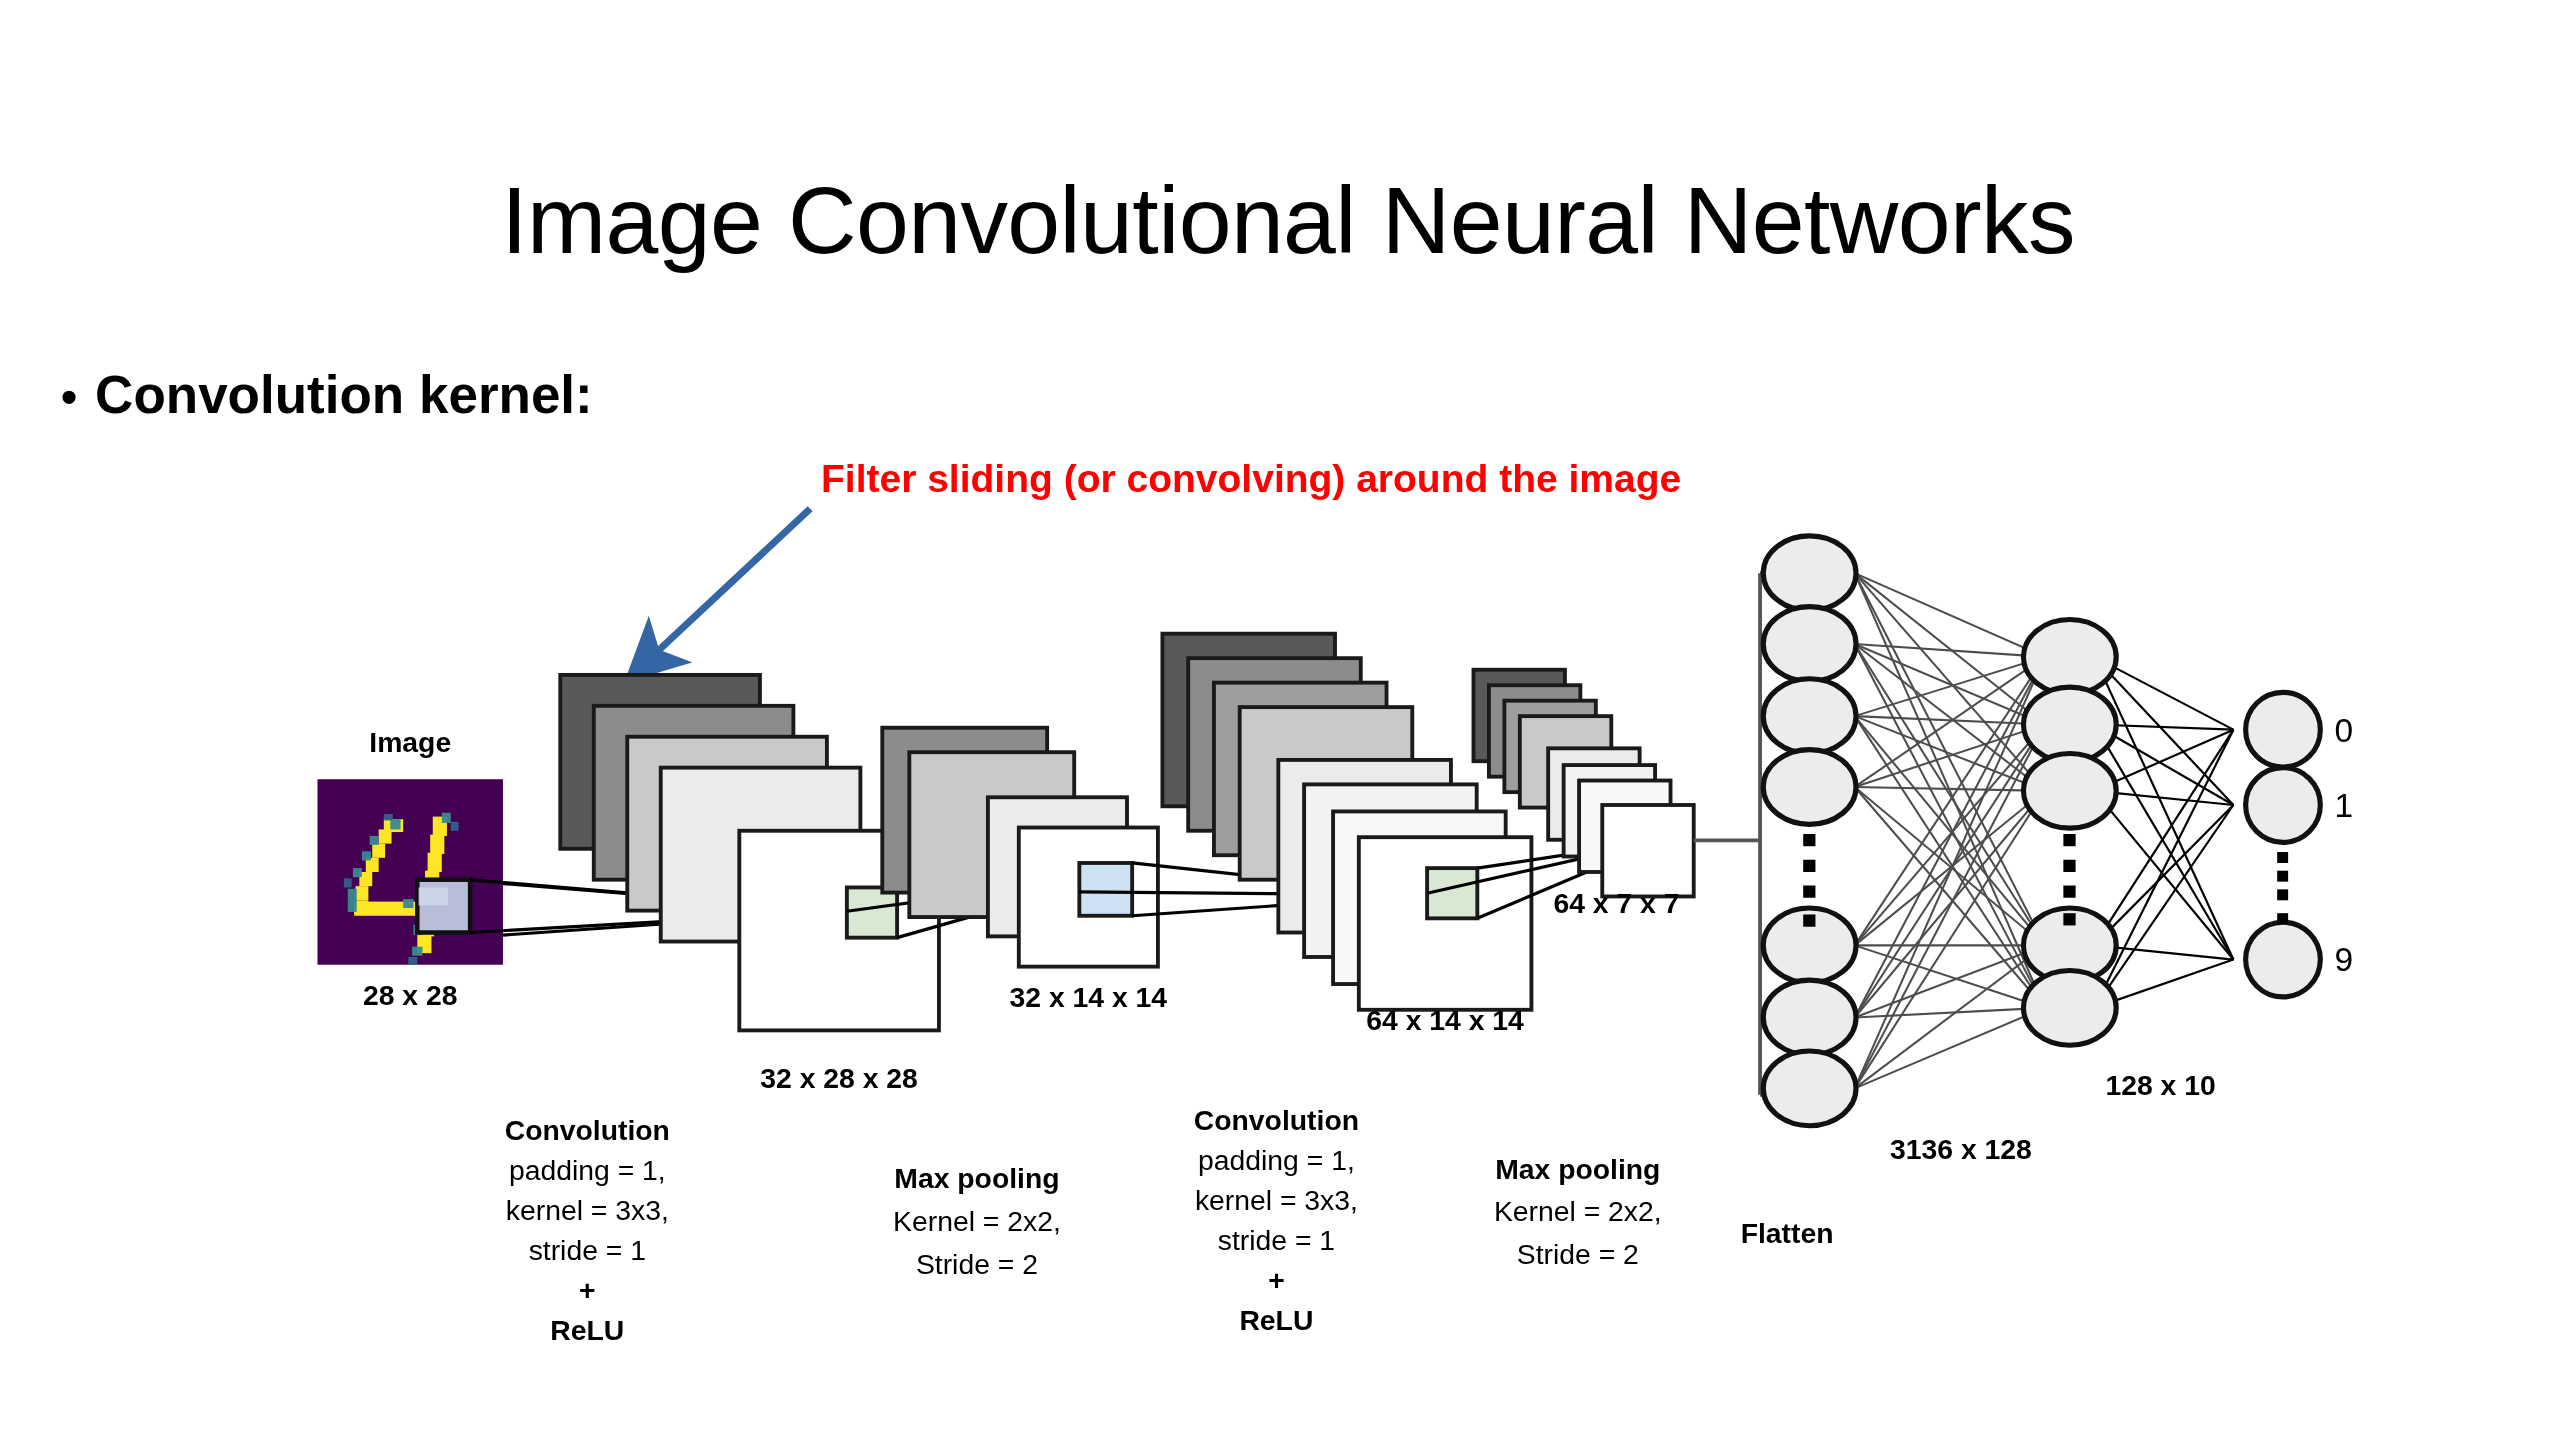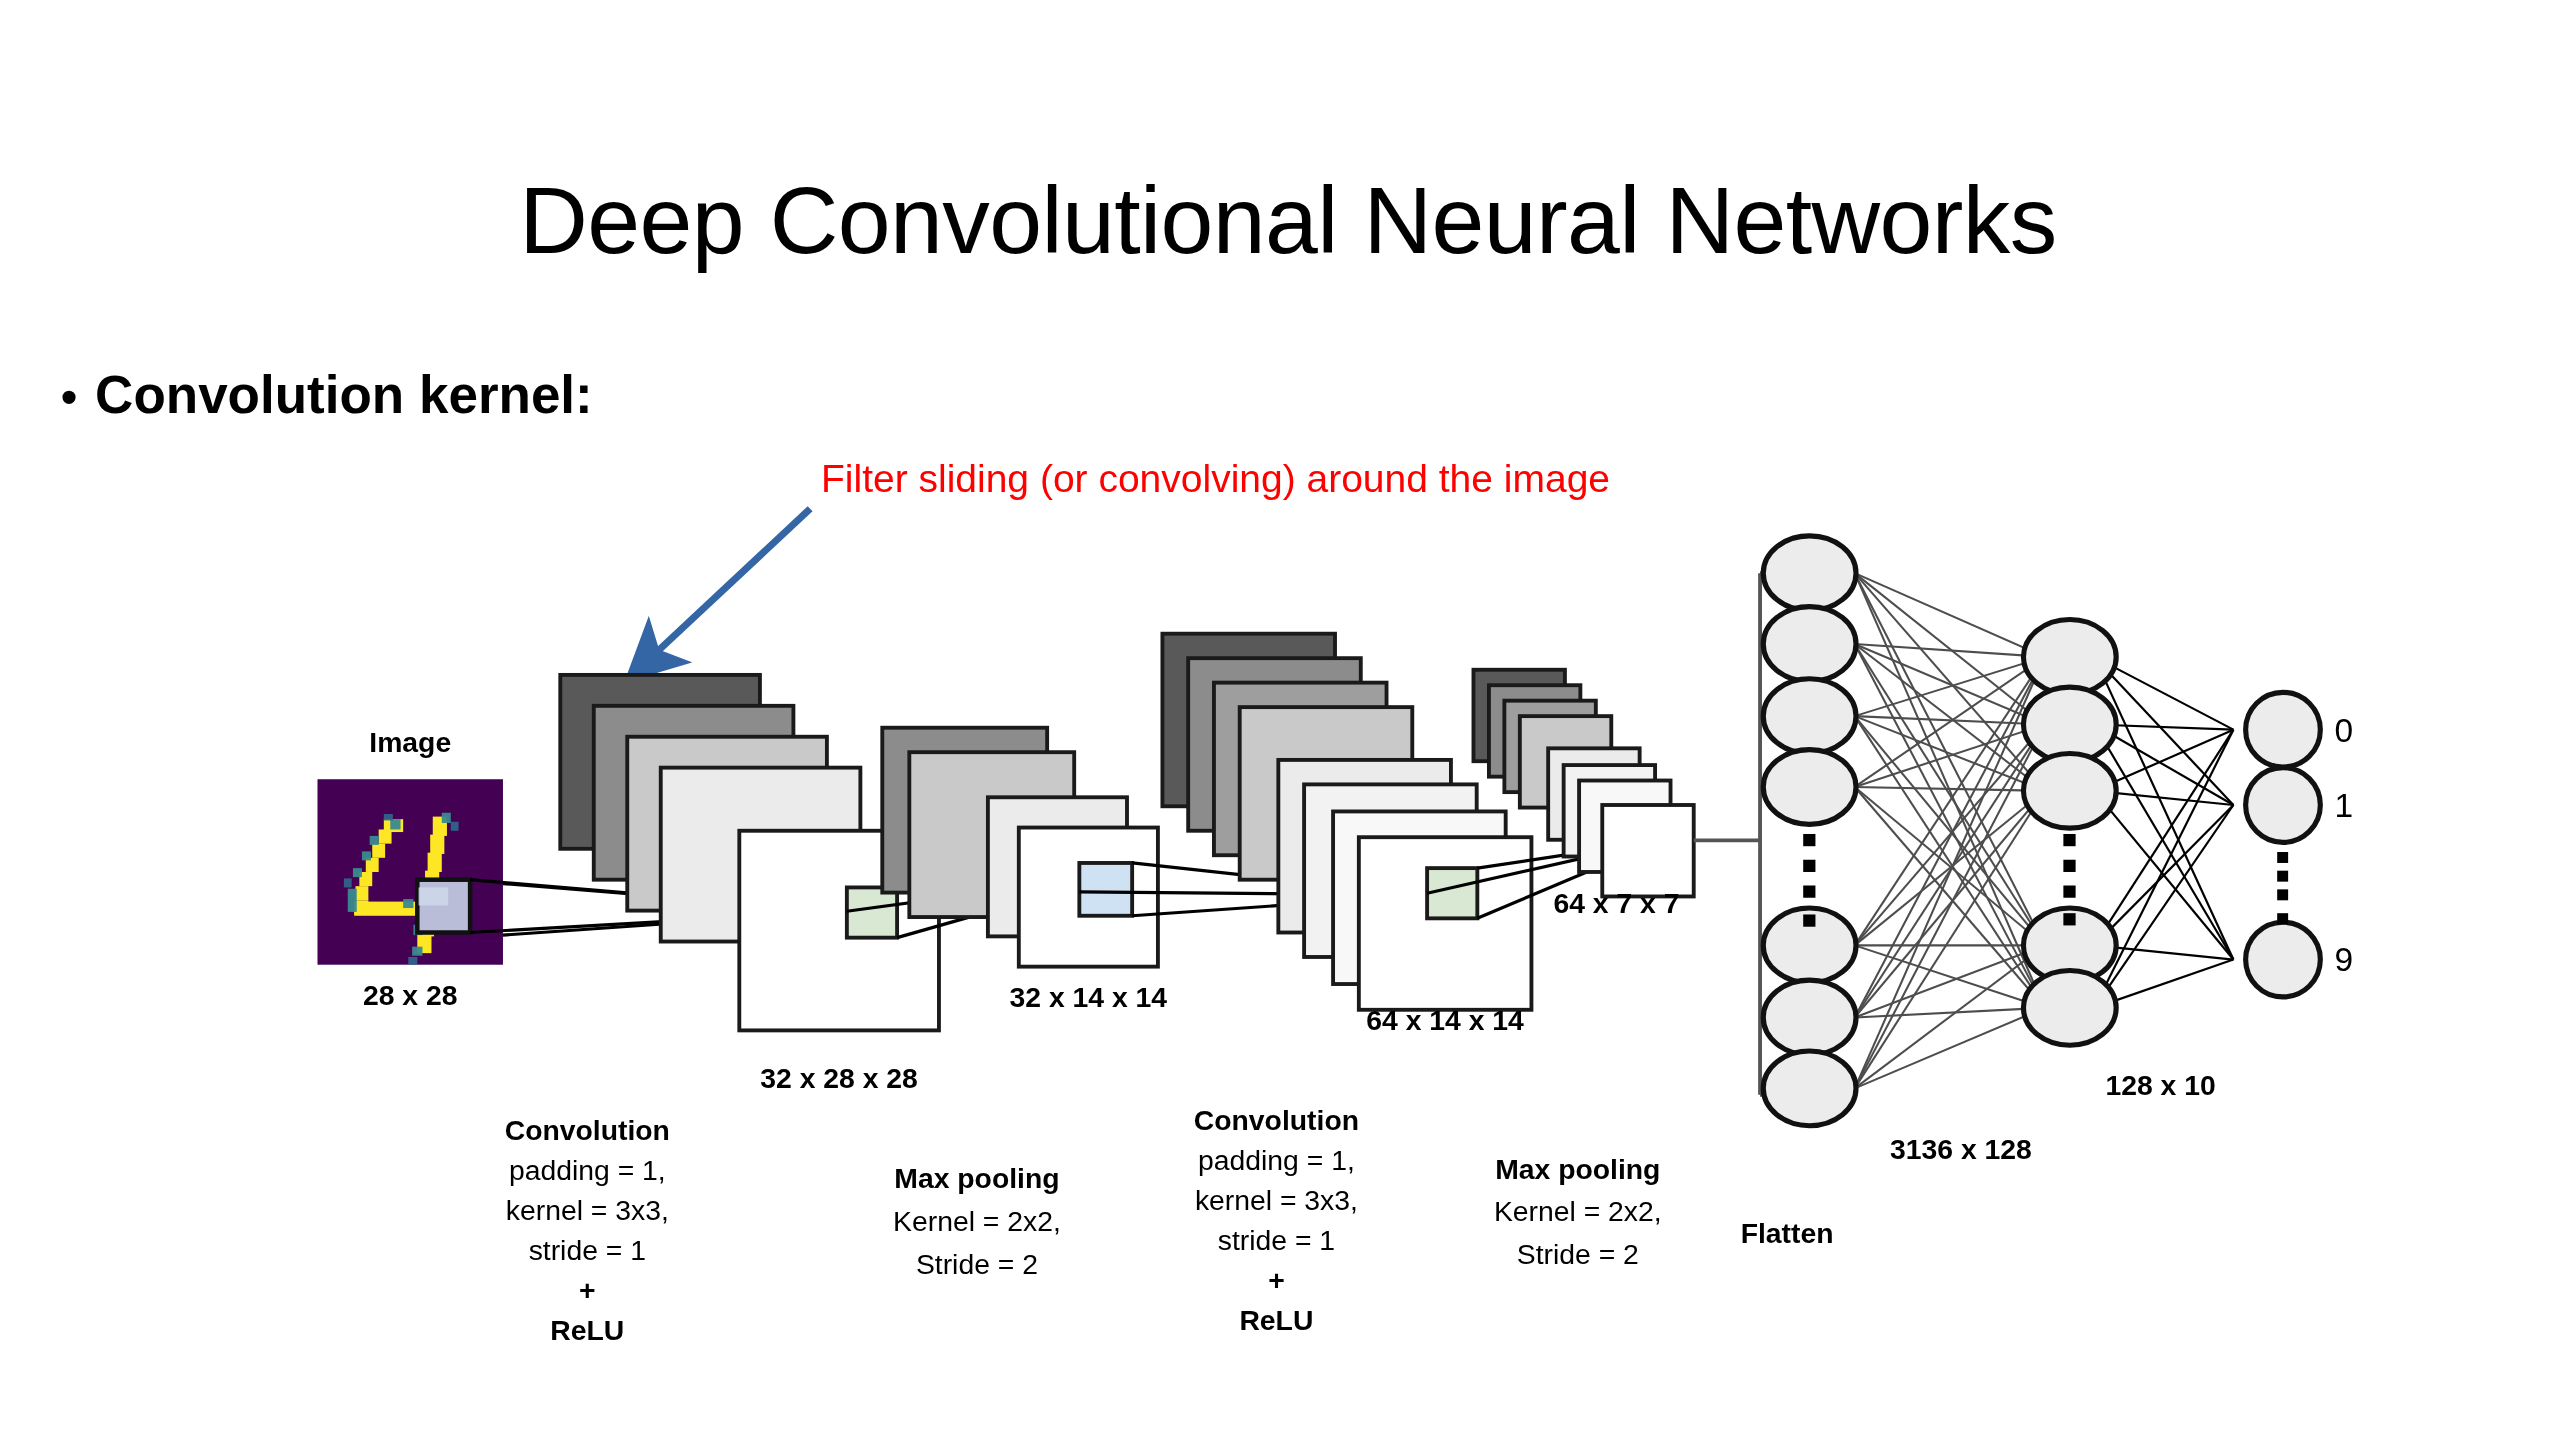--- a/index.html
+++ b/index.html
@@ -9,38 +9,38 @@
   #slide{position:absolute;left:0;top:0;width:2576px;height:1449px;background:#fff;}
 
   #title{position:absolute;left:0;top:171px;width:2576px;text-align:center;
          font-size:95px;font-weight:400;letter-spacing:-0.6px;line-height:1.05;
          font-family:"Liberation Sans","DejaVu Sans",sans-serif;}
 
   #bullet{position:absolute;left:61px;top:364px;font-size:53px;font-weight:700;
           display:flex;align-items:baseline;gap:18px;}
   #bullet .dot{font-size:46px;line-height:1;}
 
-  #redlabel{position:absolute;left:821px;top:457px;font-size:39px;font-weight:400;
+  #redlabel{position:absolute;left:821px;top:457px;font-size:39px;font-weight:700;
             color:#FF0000;white-space:nowrap;}
 
   svg#diagram{position:absolute;left:0;top:0;width:2576px;height:1449px;}
 
   .lbl{font-family:"Liberation Sans","DejaVu Sans",sans-serif;font-weight:700;
        fill:#000;font-size:44px;}
   .lbl-reg{font-family:"Liberation Sans","DejaVu Sans",sans-serif;font-weight:400;
        fill:#000;font-size:44px;}
   .lbl-out{font-family:"Liberation Sans","DejaVu Sans",sans-serif;font-weight:400;
        fill:#000;font-size:52px;}
 </style>
 </head>
 <body>
 
 <div id="slide">
 
-  <div id="title">Deep Convolutional Neural Networks</div>
+  <div id="title">Image Convolutional Neural Networks</div>
 
   <div id="bullet">
     <span class="dot">•</span>
     <span>Convolution kernel:</span>
   </div>
 
   <div id="redlabel">Filter sliding (or convolving) around the image</div>
 
   <svg id="diagram" viewBox="0 0 4000 2250">
     <defs>

